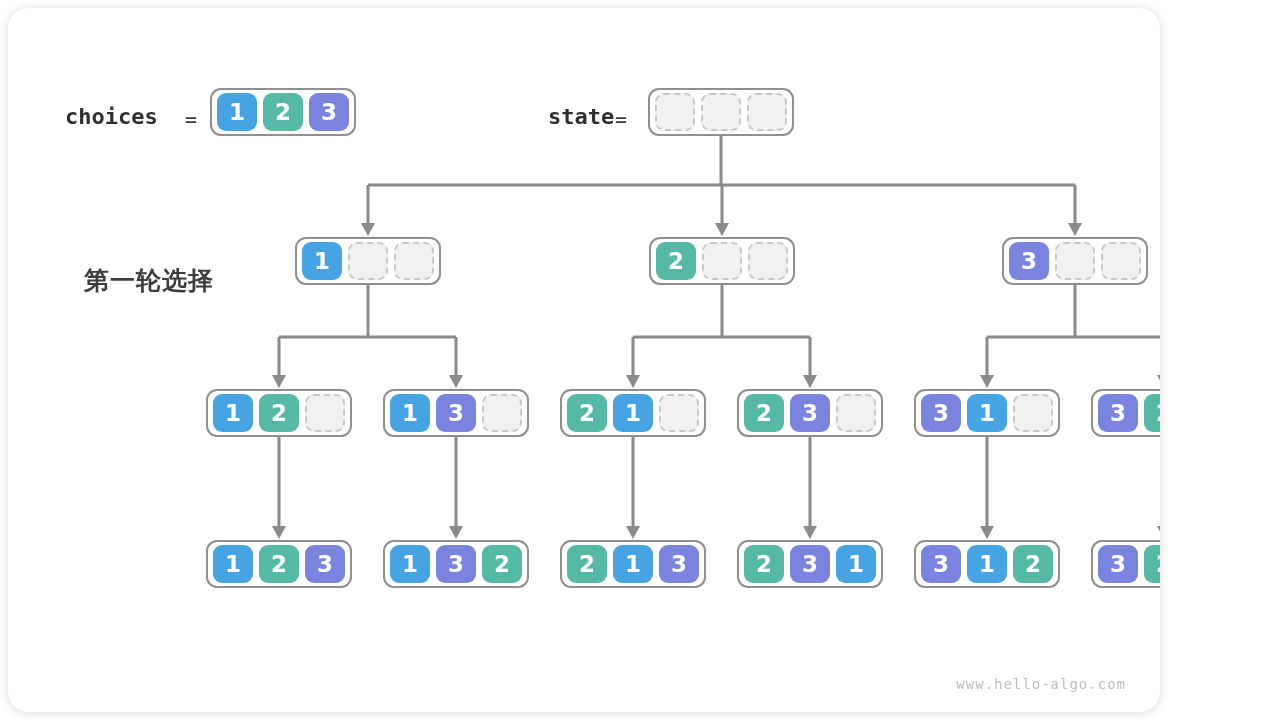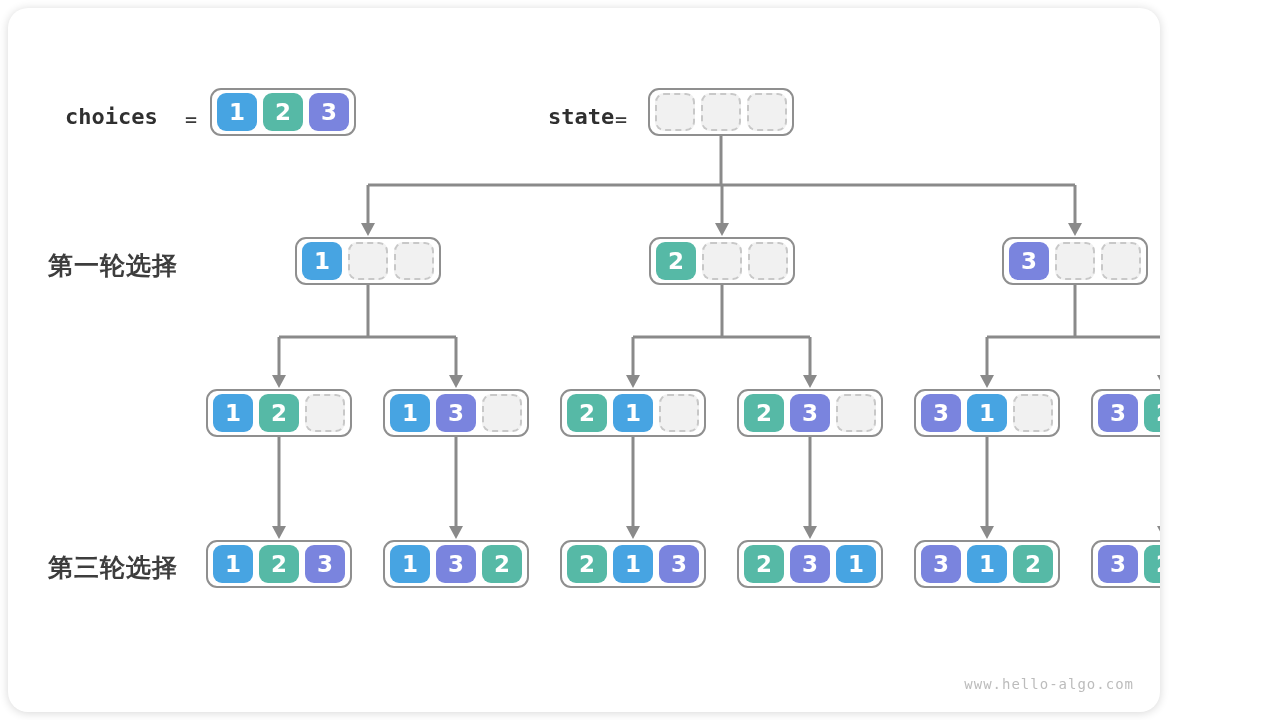--- a/index.html
+++ b/index.html
@@ -71,21 +71,21 @@
     font-weight: bold;
     color: #ffffff;
     line-height: 1;
   }
   .cell.empty {
     background: #f1f1f1;
     border: 2px dashed #c8c8c8;
   }
   .watermark {
     position: absolute;
-    right: 26px; bottom: 20px;
+    right: 34px; bottom: 20px;
     font-family: "DejaVu Sans Mono", "Liberation Mono", monospace;
     font-size: 14px;
     color: #bcbcbc;
     letter-spacing: 1px;
   }
 </style>
 </head>
 <body>
 
 <div class="canvas">
@@ -107,22 +107,21 @@
       <polygon points="972,518 986,518 979,531" fill="#8a8a8a"></polygon>
       <polygon points="1149,518 1163,518 1156,531" fill="#8a8a8a"></polygon>
     </svg>
 
   <span class="code-label" style="left:57px; top:96px;">choices</span>
   <span class="code-eq" style="left:177px; top:99px;">=</span>
 
   <span class="code-label" style="left:512px; top:96px;margin-left:28px;">state</span>
   <span class="code-eq" style="left:607px; top:99px;">=</span>
 
-  <div class="row-label" style="top:241px;">第一轮选择</div>
-  <div class="row-label" style="top:543px;">第三轮选择</div>
+  <div class="row-label" style="top:256px;margin-left:36px;">第一轮选择</div>
 
   <div class="watermark">www.hello-algo.com</div>
 <div class="sbox" style="left: 202px; top: 80px;">
       <div class="cell" style="background: rgb(71, 164, 226);">1</div>
       <div class="cell" style="background: rgb(86, 185, 166);">2</div>
       <div class="cell" style="background: rgb(122, 132, 222);">3</div>
     </div>
     <div class="sbox" style="left: 640px; top: 80px;">
       <div class="cell empty"></div>
       <div class="cell empty"></div>

